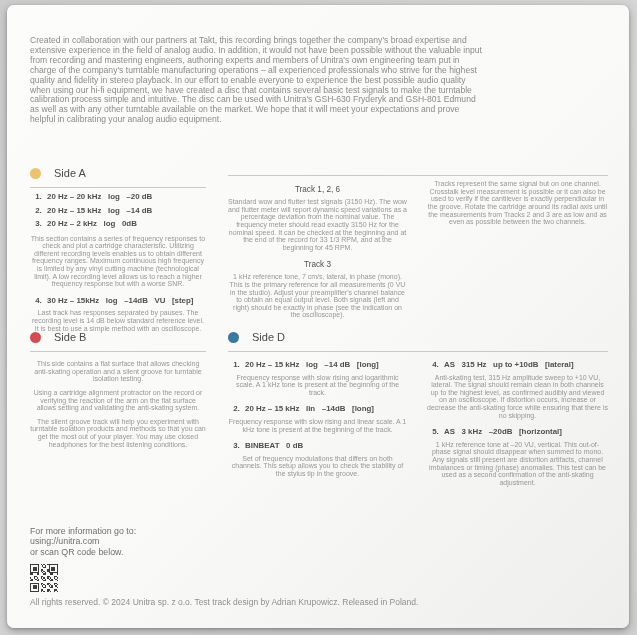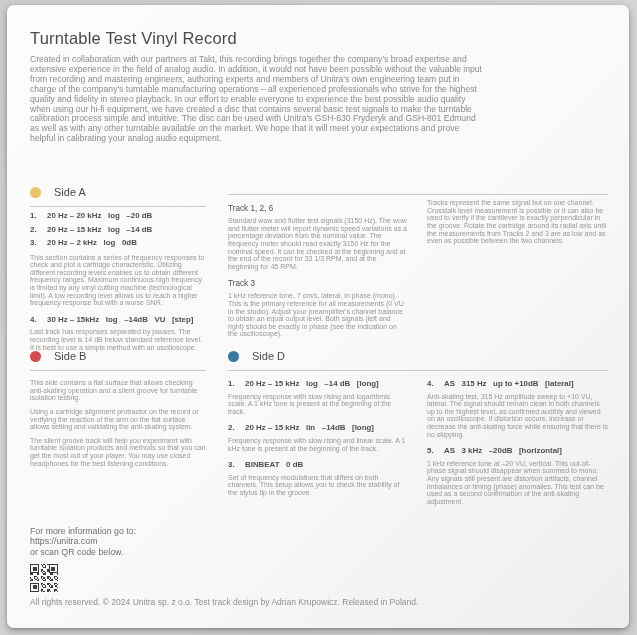--- a/index.html
+++ b/index.html
@@ -23,20 +23,21 @@
   .intro{
     margin:7px 0 0 0;width:452px;
     font-size:8.6px;line-height:9.9px;color:#8b8b8b;
   }
   .grid{
     margin-top:42px;
     display:grid;
     grid-template-columns:176px 380px;
     grid-template-rows:164px auto;
     column-gap:22px;
+    text-align:center;
   }
   .side-head{display:flex;align-items:center;}
   .dot{width:11px;height:11px;border-radius:50%;flex:none;}
   .side-label{margin-left:13px;font-size:11px;color:#4a4a4a;}
   .rule{border-bottom:1px solid #c9c9c9;margin-top:8px;}
   .titem{display:flex;margin-top:4px;}
   .titem .num{flex:none;width:17px;font-size:7.9px;font-weight:bold;color:#4f4f4f;line-height:9.5px;}
   .titem .spec{font-size:7.9px;font-weight:bold;color:#4f4f4f;line-height:9.5px;white-space:pre;}
   .tracklist{margin-top:4px;}
   .body{
@@ -61,21 +62,20 @@
     position:absolute;left:23px;top:592px;width:580px;
     font-size:8.5px;color:#8f8f8f;
   }
 </style>
 </head>
 <body>
 
 <div class="sleeve">
   <div class="inner">
 
-    <h1>Turntable Test Vinyl Record</h1>
     <p class="intro">Created in collaboration with our partners at Takt, this recording brings together the company's broad expertise and extensive experience in the field of analog audio. In addition, it would not have been possible without the valuable input from recording and mastering engineers, authoring experts and members of Unitra's own engineering team put in charge of the company's turntable manufacturing operations – all experienced professionals who strive for the highest quality and fidelity in stereo playback. In our effort to enable everyone to experience the best possible audio quality when using our hi-fi equipment, we have created a disc that contains several basic test signals to make the turntable calibration process simple and intuitive. The disc can be used with Unitra's GSH-630 Fryderyk and GSH-801 Edmund as well as with any other turntable available on the market. We hope that it will meet your expectations and prove helpful in calibrating your analog audio equipment.</p>
 
     <div class="grid">
 
       <section>
         <div class="side-head">
           <span class="dot" style="background: rgb(234, 195, 108);"></span>
           <span class="side-label">Side A</span>
         </div>
         <div class="rule"></div>
@@ -164,21 +164,21 @@
             <p class="body">1 kHz reference tone at –20 VU, vertical. This out-of-phase signal should disappear when summed to mono. Any signals still present are distortion artifacts, channel imbalances or timing (phase) anomalies. This test can be used as a second confirmation of the anti-skating adjustment.</p>
           </div>
         </div>
       </section>
 
     </div>
   </div>
 
   <div class="footer-info">
     <div>For more information go to:</div>
-    <div>https://unitra.com</div>
+    <div>using://unitra.com</div>
     <div>or scan QR code below.</div>
     <div class="qr">
         <div class="on"></div>
         <div class="on"></div>
         <div class="on"></div>
         <div class="on"></div>
         <div class="on"></div>
         <div class="on"></div>
         <div class="on"></div>
         <div></div>

